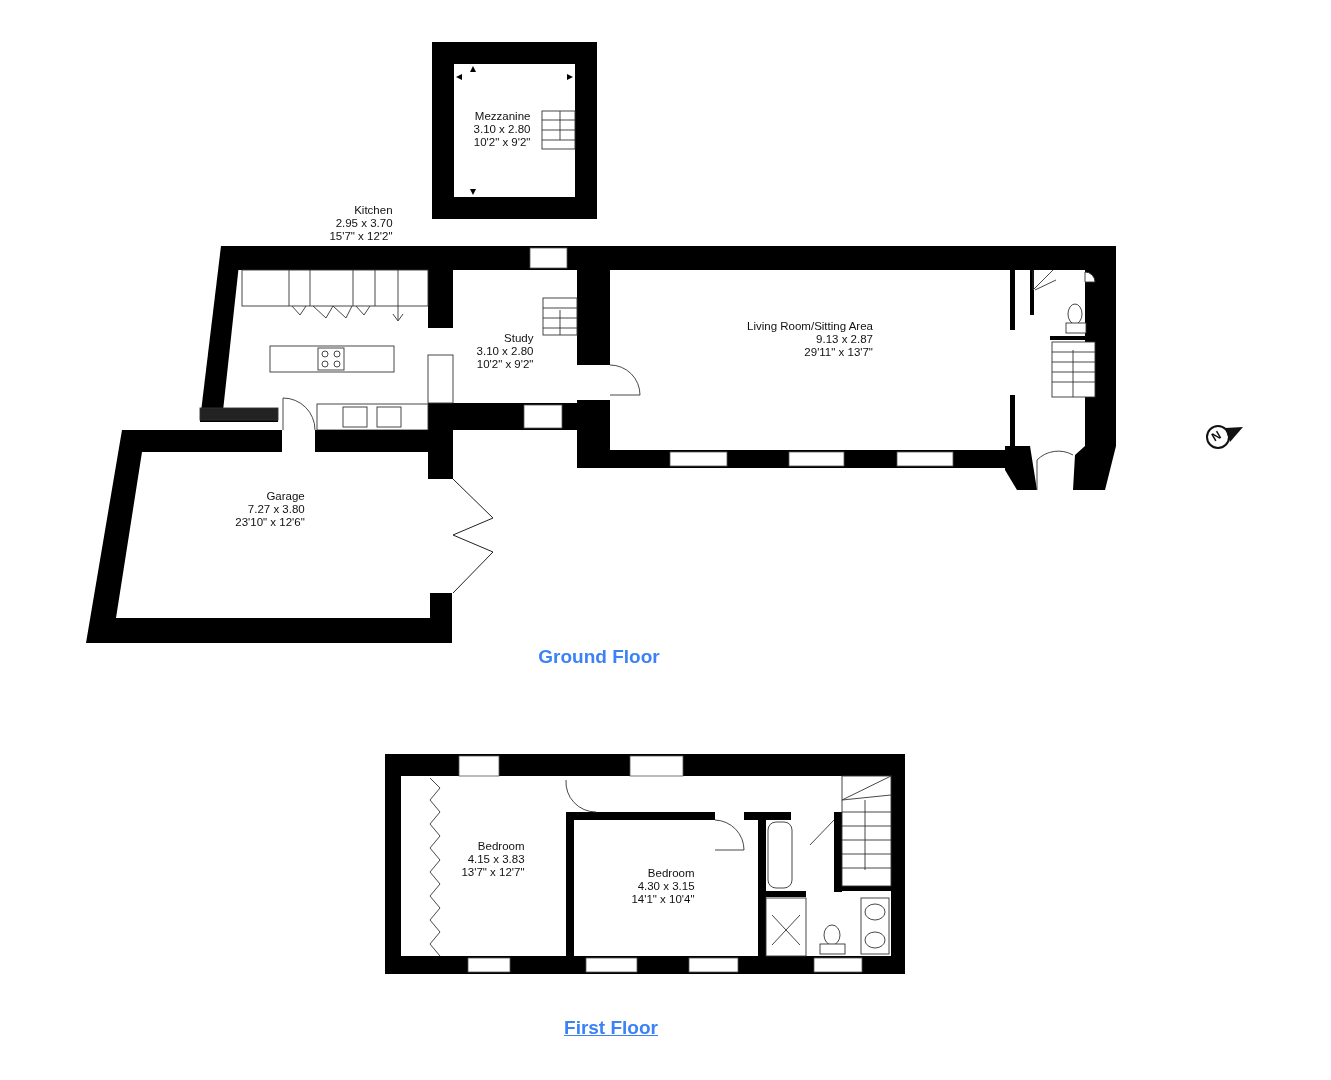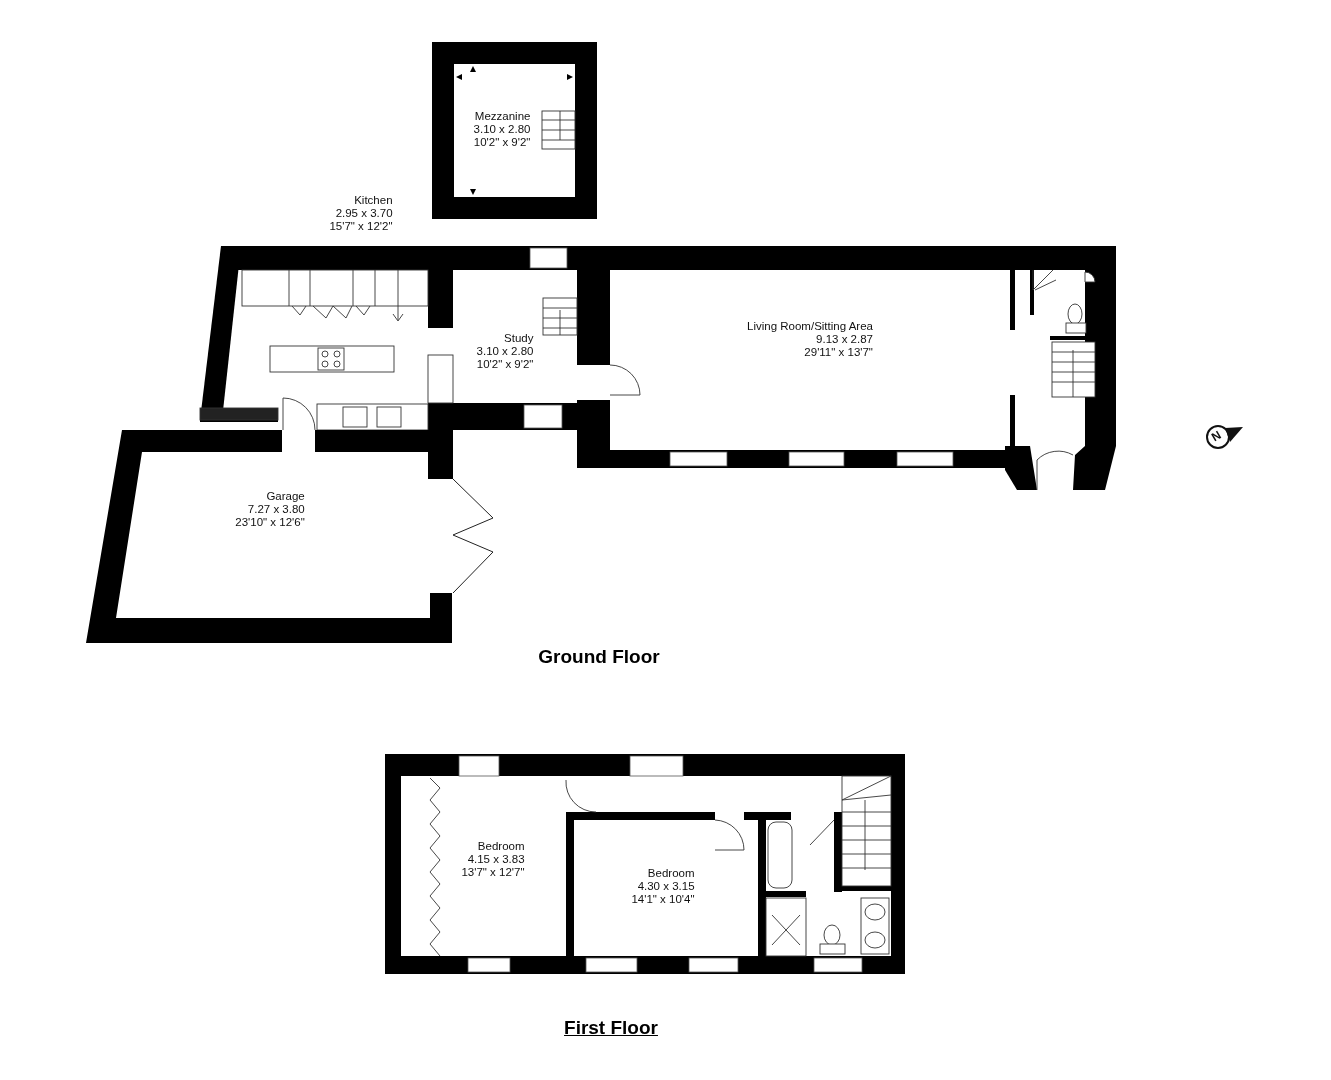--- a/index.html
+++ b/index.html
@@ -1,19 +1,19 @@
 <!DOCTYPE html>
 <html><head>
 <meta charset="utf-8">
 <style>
   html, body { margin: 0; padding: 0; background: #ffffff; }
   body { width: 1331px; height: 1080px; position: relative; overflow: hidden; font-family: "Liberation Sans", sans-serif; }
   svg { position: absolute; left: 0; top: 0; }
   .lbl { position: absolute; text-align: right; font-size: 11.5px; line-height: 13px; color: #111; transform: translateX(-50%); white-space: nowrap; }
-  .title { position: absolute; font-weight: bold; font-size: 19px; color: #000000; transform: translateX(-50%); white-space: nowrap; }
+  .title { position: absolute; font-weight: bold; font-size: 19px; color: #3b82f6; transform: translateX(-50%); white-space: nowrap; }
   .wall { fill: #000; }
   .win { fill: #fff; stroke: #555; stroke-width: 0.8; }
   .thin { fill: none; stroke: #222; stroke-width: 1; }
   .fix { fill: #fff; stroke: #333; stroke-width: 0.9; }
   .mk { fill: #000; }
 </style>
 </head>
 <body>
 
 <svg width="1331" height="1080" viewBox="0 0 1331 1080">
@@ -183,21 +183,21 @@
     <line x1="865" y1="800" x2="865" y2="870"></line>
     <path d="M810,845 L834,820" fill="none"></path>
   </g>
 </svg>
 
 <div class="lbl" style="left:502px;top:110px;">
   <div>Mezzanine</div>
   <div>3.10 x 2.80</div>
   <div>10'2" x 9'2"</div>
 </div>
-<div class="lbl" style="left:361px;top:194px;">
+<div class="lbl" style="left:361px;top:204px;">
   <div>Kitchen</div>
   <div>2.95 x 3.70</div>
   <div>15'7" x 12'2"</div>
 </div>
 <div class="lbl" style="left:505px;top:332px;">
   <div>Study</div>
   <div>3.10 x 2.80</div>
   <div>10'2" x 9'2"</div>
 </div>
 <div class="lbl" style="left:810px;top:320px;">

